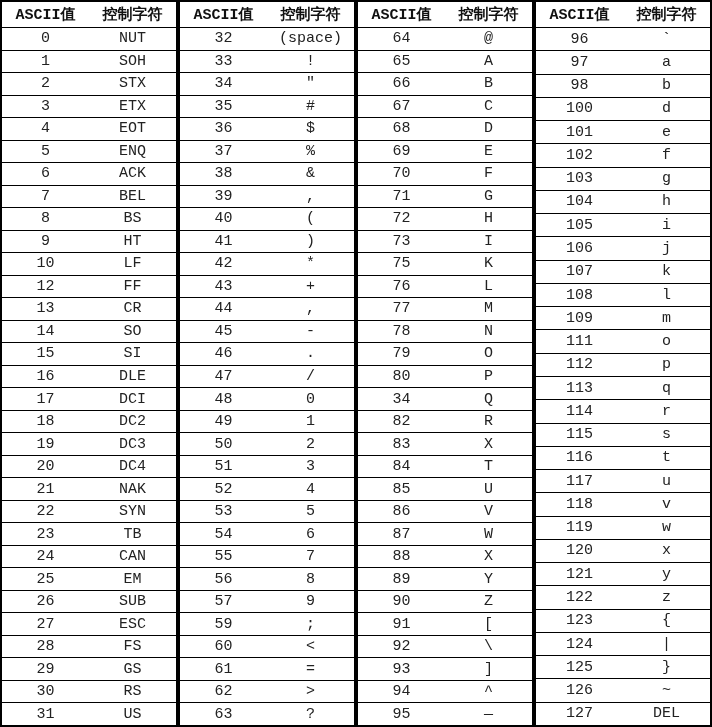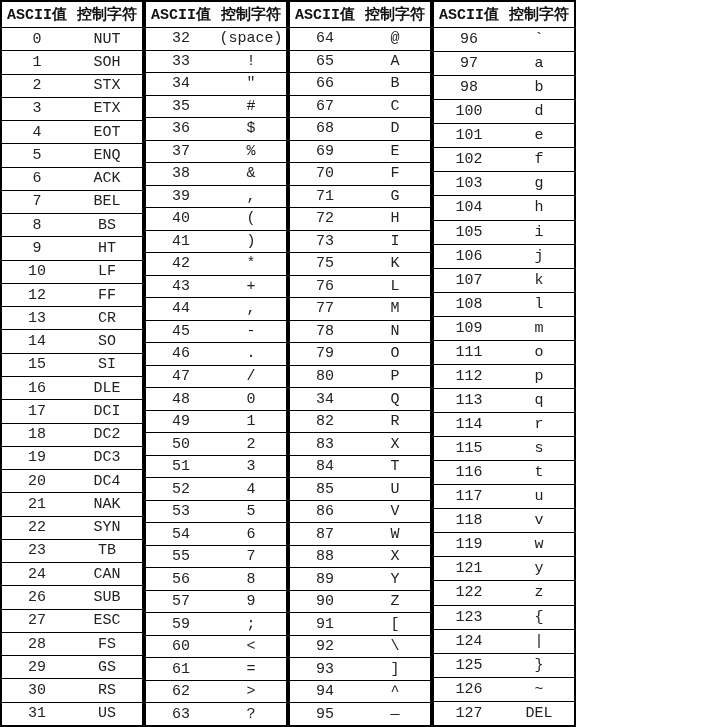--- a/index.html
+++ b/index.html
@@ -4,21 +4,21 @@
 <style>
   * { margin: 0; padding: 0; box-sizing: border-box; }
   html, body {
     width: 712px; height: 727px;
     background: #ffffff;
     font-family: "Liberation Mono", "DejaVu Sans Mono", monospace;
     color: #1a1a1a;
     overflow: hidden;
   }
   .ascii-table {
-    width: 576px; height: 727px;
+    width: 712px; height: 727px;
     display: flex;
     flex-direction: row;
     background: #a16207;
   }
   .group {
     width: 178px; height: 727px;
     border: 2px solid #000;
     display: flex;
     flex-direction: column;
     background: #fff;
@@ -160,20 +160,24 @@
         </div>
         <div class="row">
           <span class="cell">23</span>
           <span class="cell">TB</span>
         </div>
         <div class="row">
           <span class="cell">24</span>
           <span class="cell">CAN</span>
         </div>
         <div class="row">
+          <span class="cell">25</span>
+          <span class="cell">EM</span>
+        </div>
+        <div class="row">
           <span class="cell">26</span>
           <span class="cell">SUB</span>
         </div>
         <div class="row">
           <span class="cell">27</span>
           <span class="cell">ESC</span>
         </div>
         <div class="row">
           <span class="cell">28</span>
           <span class="cell">FS</span>
@@ -547,20 +551,24 @@
         </div>
         <div class="row">
           <span class="cell">118</span>
           <span class="cell">v</span>
         </div>
         <div class="row">
           <span class="cell">119</span>
           <span class="cell">w</span>
         </div>
         <div class="row">
+          <span class="cell">120</span>
+          <span class="cell">x</span>
+        </div>
+        <div class="row">
           <span class="cell">121</span>
           <span class="cell">y</span>
         </div>
         <div class="row">
           <span class="cell">122</span>
           <span class="cell">z</span>
         </div>
         <div class="row">
           <span class="cell">123</span>
           <span class="cell">{</span>

